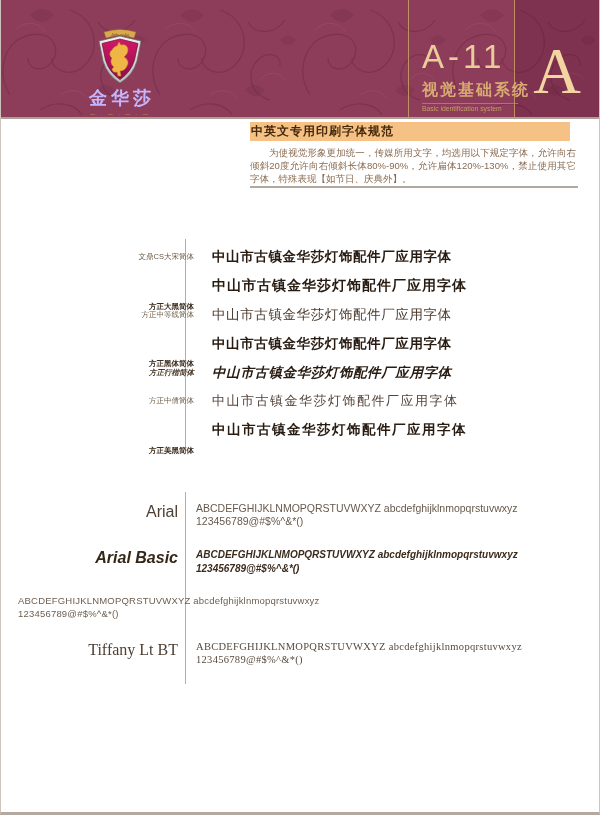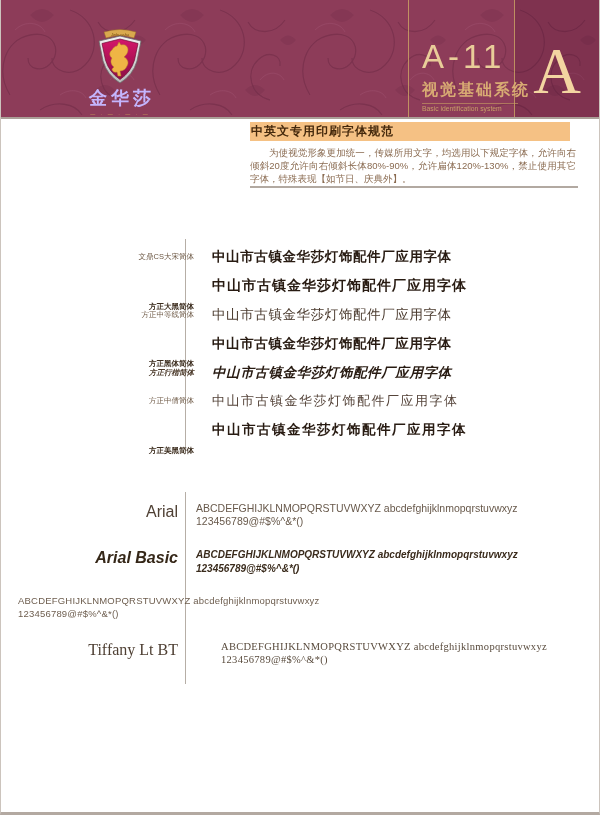--- a/index.html
+++ b/index.html
@@ -52,21 +52,21 @@
   .s-dasong{font-family:"Liberation Serif",serif;font-weight:600;}
   .s-dahei{font-weight:900;font-size:14px;letter-spacing:1px;}
   .s-zhongdengxian{font-weight:300;color:#4a3a2e;}
   .s-heiti{font-weight:700;}
   .s-xingkai{font-family:"Liberation Serif",serif;font-style:italic;font-weight:600;}
   .s-zhongqian{font-weight:300;color:#55443a;letter-spacing:1.5px;font-size:13px;}
   .s-meihei{font-weight:800;letter-spacing:1.5px;}
 
   
   .en-row{position:absolute;left:0;width:600px;display:flex;align-items:flex-start;}
-  .en-row.r1{top:502px;} .en-row.r2{top:548px;} .en-row.r3{top:594px;} .en-row.r4{top:640px;gap:25px;}
+  .en-row.r1{top:502px;} .en-row.r2{top:548px;} .en-row.r3{top:594px;} .en-row.r4{top:640px;}
   .en-label{width:178px;text-align:right;font-size:16px;color:#4e3f33;padding-top:1px;white-space:nowrap;}
   .en-sample{margin-left:18px;font-size:10.5px;color:#68594b;line-height:13px;white-space:nowrap;}
   .en-row.r2 .en-label{font-weight:bold;font-style:italic;color:#352718;}
   .en-row.r2 .en-sample{font-weight:900;font-style:italic;color:#3a2b1c;font-size:10px;line-height:14px;}
   .en-row.r3 .en-label{font-size:10.5px;}
   .en-row.r3 .en-sample{font-size:9.5px;color:#6d5d4e;letter-spacing:0.2px;}
   .en-row.r4 .en-label{font-family:"Liberation Serif",serif;}
   .en-row.r4 .en-sample{font-family:"Liberation Serif",serif;color:#584a3c;letter-spacing:0.3px;}
 </style>
 </head>

